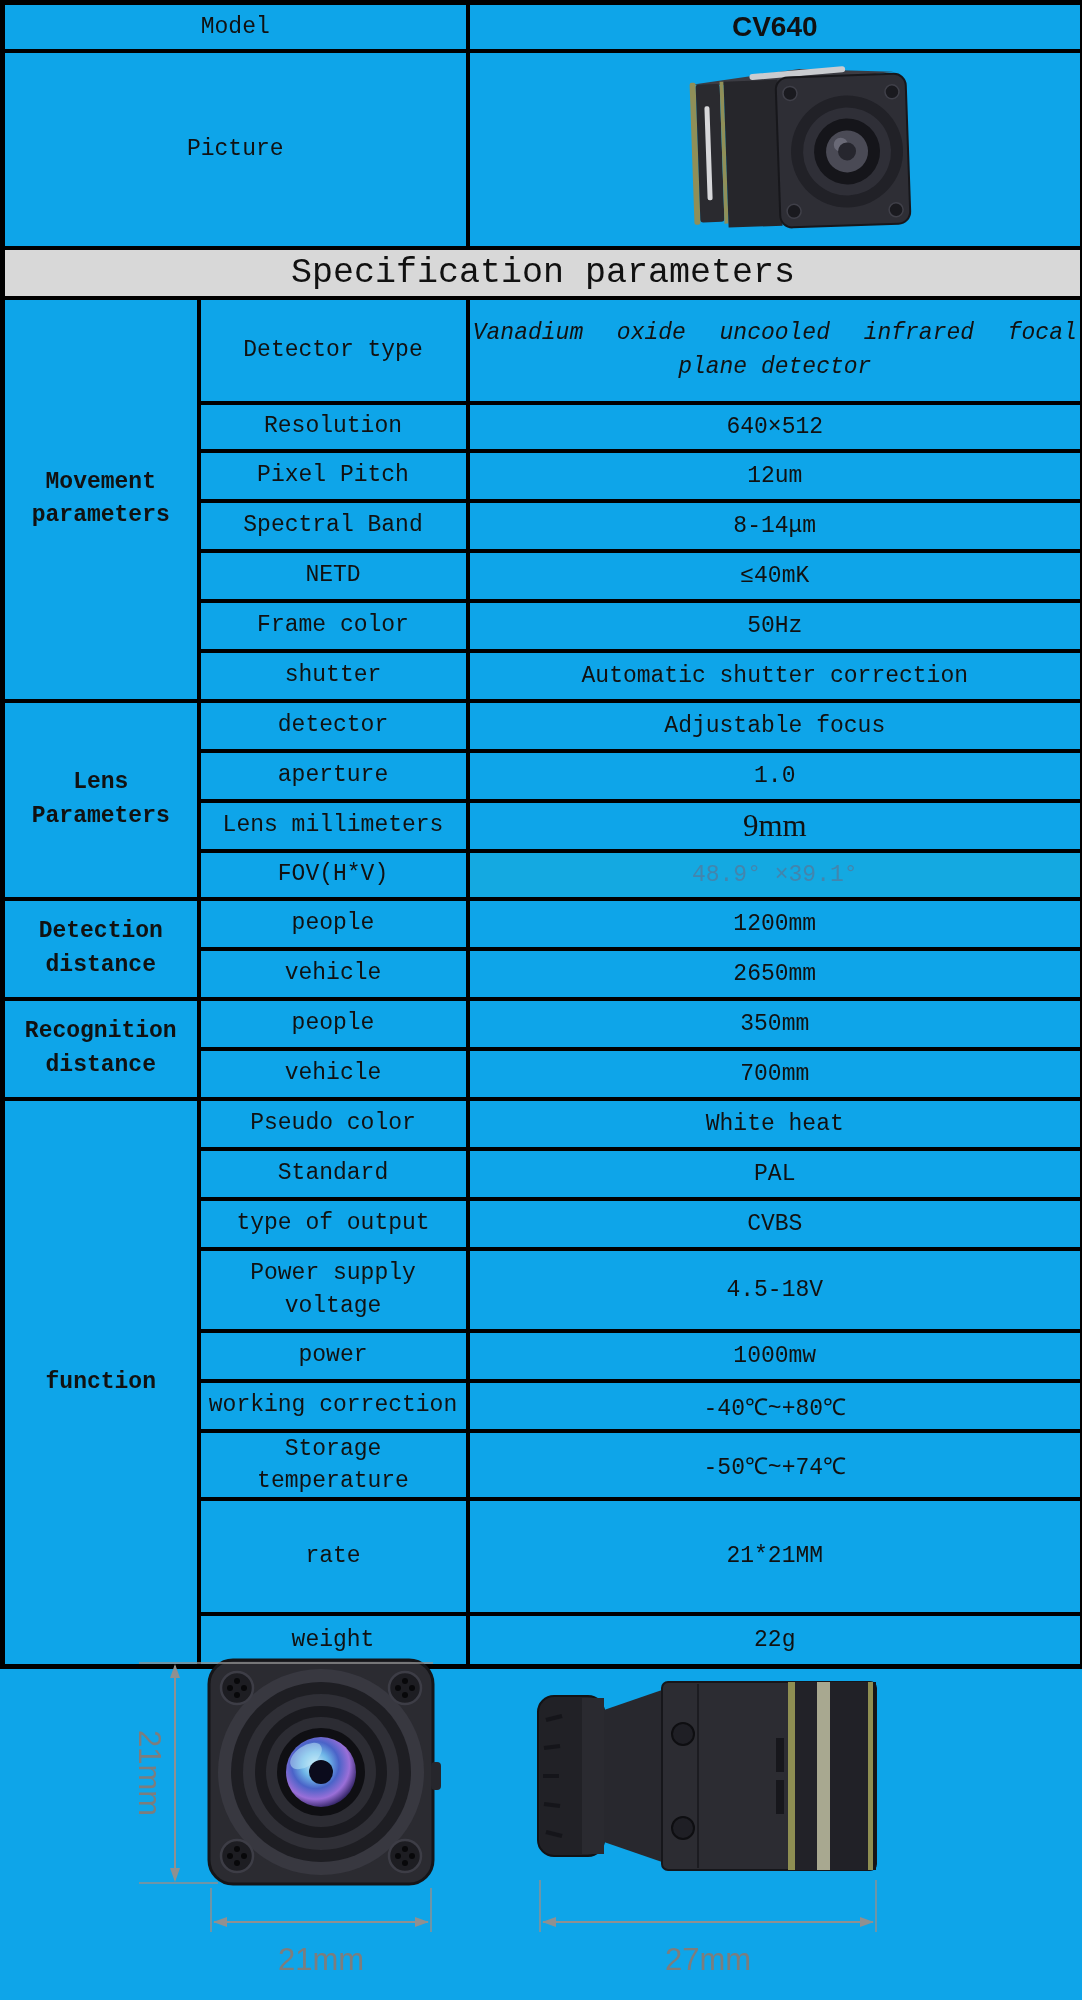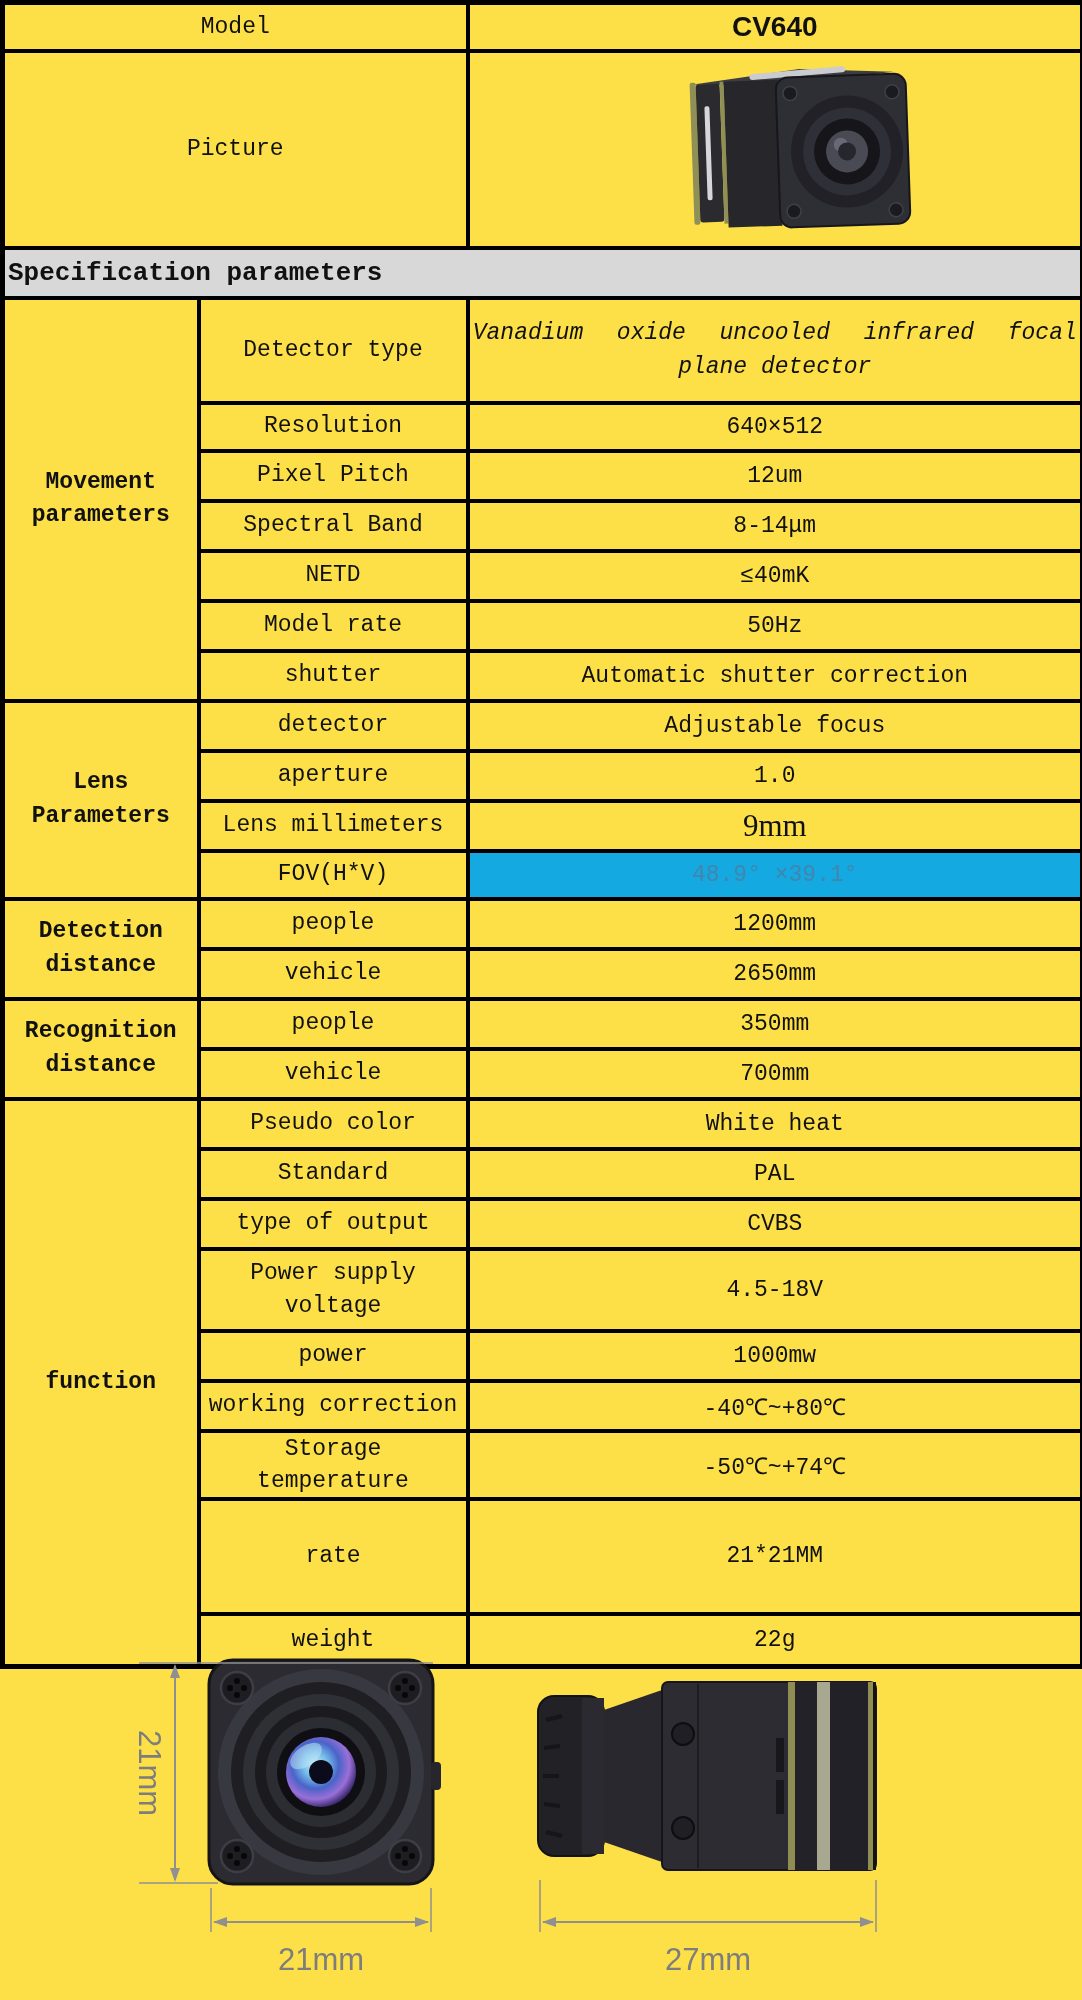--- a/index.html
+++ b/index.html
@@ -1,24 +1,24 @@
 <!DOCTYPE html>
 <html><head>
 <meta charset="utf-8">
 <style>
   html,body{margin:0;padding:0;background:#fff;}
-  .canvas{position:relative;width:1082px;height:2000px;background:#fde047;overflow:hidden;
+  .canvas{position:relative;width:1082px;height:2000px;background:#0ea5e9;overflow:hidden;
           font-family:"Liberation Mono","DejaVu Sans Mono",monospace;color:#111;}
   table.spec{border-collapse:collapse;table-layout:fixed;width:1080px;
              position:absolute;left:0;top:0;border:5px solid #000;}
   td{border:4px solid #000;text-align:center;vertical-align:middle;
      font-size:23px;padding:0 2px;overflow:hidden;}
   .grp{font-weight:bold;white-space:pre-line;line-height:1.45;text-align:center;}
   .lbl{white-space:pre-line;line-height:1.4;}
-  .section-hdr{background:#d8d8d8;text-align:left;font-weight:bold;font-size:26px;
+  .section-hdr{background:#d8d8d8;text-align:center;font-weight:normal;font-size:35px;
                padding-left:3px;letter-spacing:0;}
   .model-value{font-family:"Liberation Sans","DejaVu Sans",sans-serif;font-weight:bold;font-size:28px;}
   .picture-cell{position:relative;}
   .detector-val{text-align:justify;text-align-last:center;}
   .detector-val .wrapcap{width:604px;margin:16px auto;line-height:1.5;text-align:justify;text-align-last:center;font-style:italic;}
   .big-serif{font-family:Liberation Serif, serif;font-size:31px;}
   .fov{background:#14a9e1;color:#4385ad;}
   .photo-svg{position:absolute;left:212px;top:12px;}
   svg text.dim{font-family:"Liberation Sans","DejaVu Sans",sans-serif;font-size:31px;fill:#7d7d7d;}
   .bottom-svg{position:absolute;left:0;top:1630px;}
@@ -91,21 +91,21 @@
     </tr>
     <tr style="height:50px">
       <td class="lbl">Spectral Band</td>
       <td>8-14μm</td>
     </tr>
     <tr style="height:50px">
       <td class="lbl">NETD</td>
       <td>≤40mK</td>
     </tr>
     <tr style="height:50px">
-      <td class="lbl">Model rate</td>
+      <td class="lbl">Frame color</td>
       <td>50Hz</td>
     </tr>
     <tr style="height:50px">
       <td class="lbl">shutter</td>
       <td>Automatic shutter correction</td>
     </tr>
 
     <tr style="height:50px">
       <td rowspan="4" class="grp">Lens
 Parameters</td>

